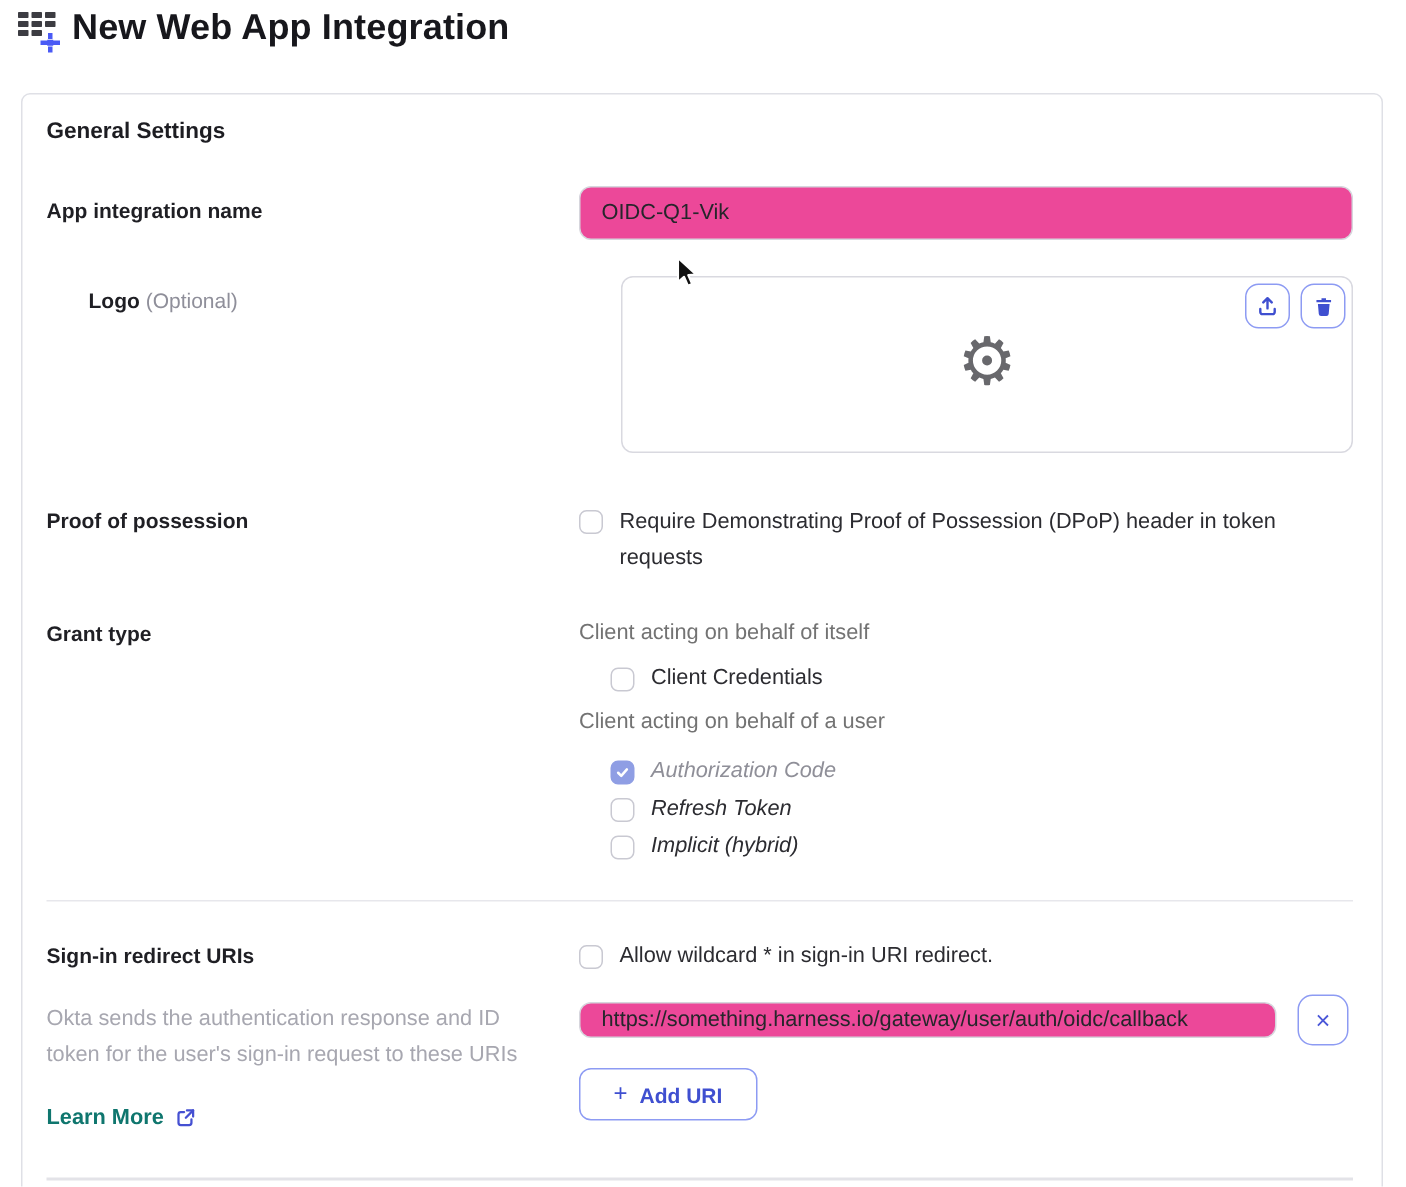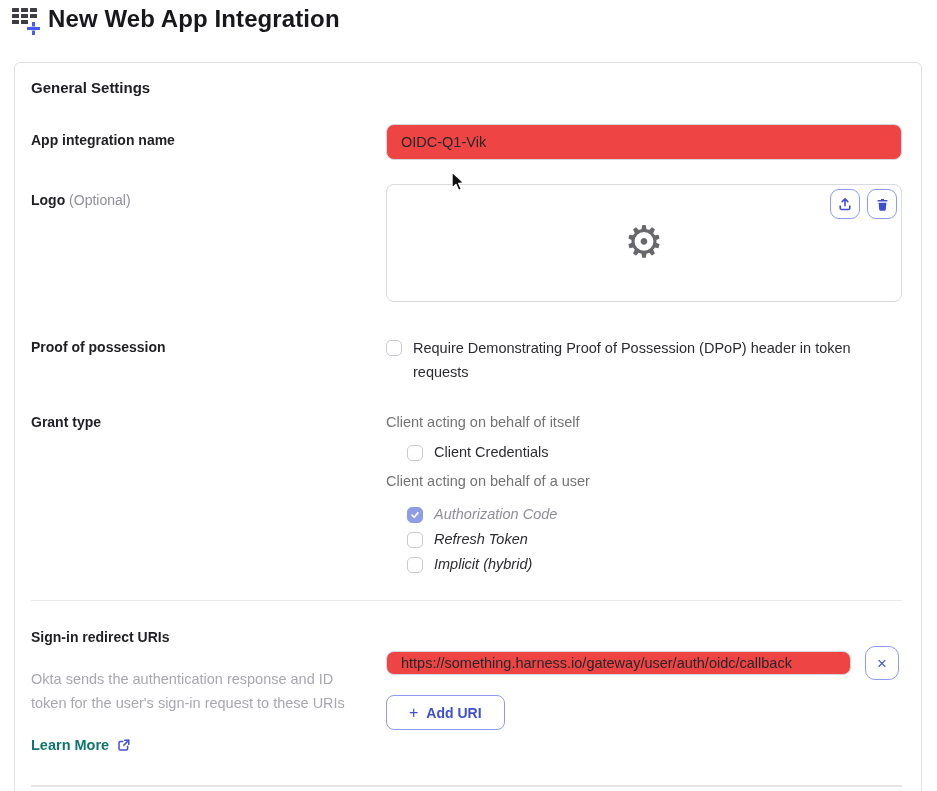--- a/index.html
+++ b/index.html
@@ -21,24 +21,24 @@
       background:#fff; border:1px solid #dfe0e6; border-radius:6px;
       padding:16px 19px 0 16px; }
   .card-heading { font-size:15px; font-weight:700; color:#1d1d22; margin-bottom:28px; }
 
   .row { display:grid; grid-template-columns:355px 1fr; align-items:start; }
   .field-label { font-size:14px; font-weight:700; color:#1f1f24; padding-top:8px; line-height:17px; }
   .optional { font-weight:400; color:#8f8f9a; }
 
   
   .text-input { width:100%; height:36px; border:1px solid #d6d6dd; border-radius:8px;
-      padding:0 14px; font-size:14.5px; color:#26262b; font-family:inherit; background:#ef4444; outline:none; }
-
-  
-  .row-logo { margin-top:24px; }
+      padding:0 14px; font-size:14.5px; color:#26262b; font-family:inherit; background:#ec4899; outline:none; }
+
+  
+  .row-logo { margin-top:24px;margin-left:28px; }
   .logo-box { position:relative; height:118px; border:1px solid #d9d9e0; border-radius:8px; background:#fff; }
   .logo-actions { position:absolute; top:4px; right:4px; display:flex; gap:7px; }
   .icon-btn { width:30px; height:30px; border:1.5px solid #8d9bf3; border-radius:9px;
       background:#fff; display:flex; align-items:center; justify-content:center; cursor:pointer; }
   .icon-btn svg { display:block; }
   .logo-placeholder { position:absolute; left:50%; top:50%; transform:translate(-50%,-52%);
       font-size:44px; color:#68686c; line-height:1; }
 
   
   .check-row { display:flex; align-items:flex-start; gap:11px; }
@@ -190,20 +190,24 @@
       <a class="learn-more">
         <span>Learn More</span>
         <svg width="15" height="15" viewBox="0 0 20 20">
           <path d="M9 4.5 H6 a2 2 0 0 0 -2 2 v7.5 a2 2 0 0 0 2 2 h7.5 a2 2 0 0 0 2 -2 V11" fill="none" stroke="#4550d2" stroke-width="2" stroke-linecap="round"></path>
           <path d="M11.5 3 h5.5 v5.5" fill="none" stroke="#4550d2" stroke-width="2" stroke-linecap="round" stroke-linejoin="round"></path>
           <path d="M17 3 L10.5 9.5" fill="none" stroke="#4550d2" stroke-width="2" stroke-linecap="round"></path>
         </svg>
       </a>
     </div>
     <div>
+      <div class="check-row" style="align-items:center;">
+        <span class="checkbox"></span>
+        <span class="check-label" style="margin-top:0; line-height:17px;">Allow wildcard * in sign-in URI redirect.</span>
+      </div>
       <div class="uri-line">
         <input class="text-input uri-input" type="text" value="https://something.harness.io/gateway/user/auth/oidc/callback" style="">
         <button class="remove-btn">
           <span>×</span>
         </button>
       </div>
       <button class="add-uri-btn">
         <span class="plus-glyph">+</span>
         <span>Add URI</span>
       </button>

